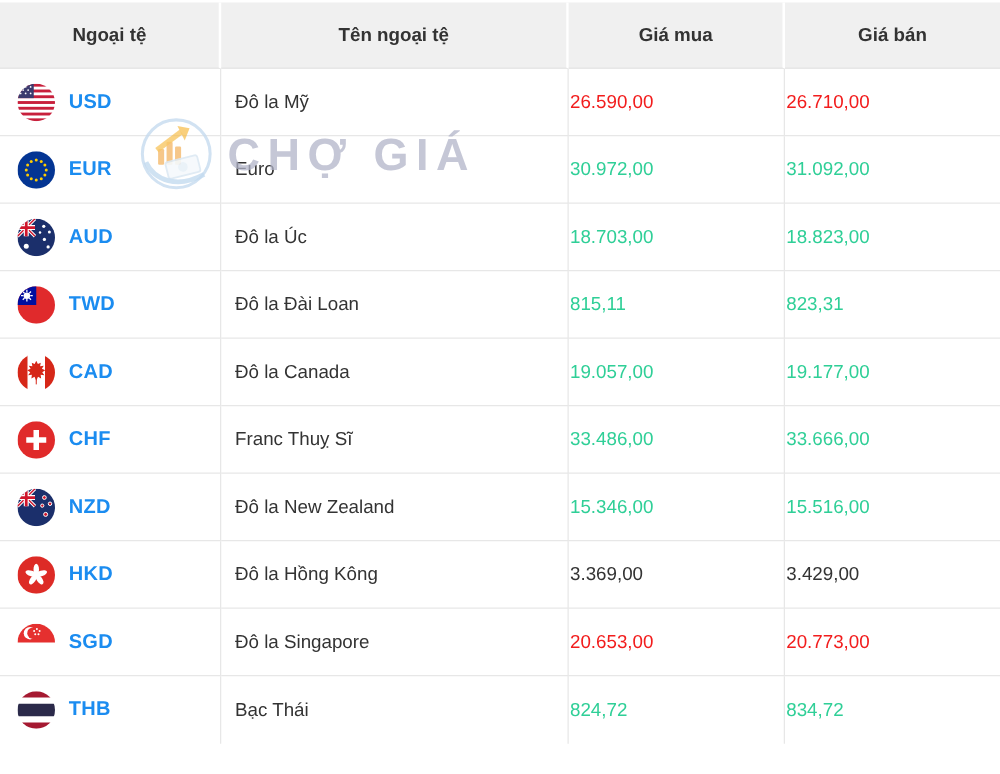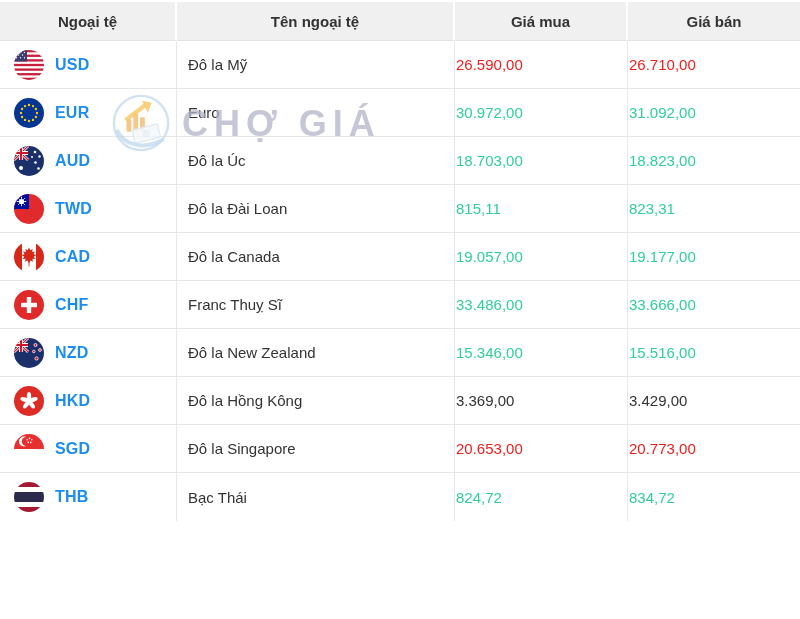--- a/index.html
+++ b/index.html
@@ -1,27 +1,27 @@
 <!DOCTYPE html>
 <html style="--up: #2fcf97; --down: #f21d1d; --flat: #333333; --code_blue: #1b8cf0; --header_bg: #f0f0f0; --header_text: #333333;"><head>
 <meta charset="utf-8">
 <style>
   html,body{margin:0;padding:0;background:#fff;}
   body{font-family:"Liberation Sans","DejaVu Sans",sans-serif;}
   .wrap{position:relative;width:800px;height:619px;background:#fff;overflow:hidden;}
 
   table{width:800px;border-collapse:separate;border-spacing:0;table-layout:fixed;margin-top:2px;}
   th{
-    background:#f0f0f0;height:39px;box-sizing:border-box;
+    background:#f0f0f0;height:53px;box-sizing:border-box;
     font-size:15px;font-weight:bold;color:#333;text-align:center;
     border-right:2px solid #fff;border-bottom:1px solid #e3e3e3;
   }
   th:last-child{border-right:none;margin-left:44px;}
   td{
-    height:48px;box-sizing:border-box;background:transparent;
+    height:54px;box-sizing:border-box;background:transparent;
     border-bottom:1px solid #e7e7e7;border-right:1px solid #e7e7e7;
     font-size:15px;color:#333;vertical-align:middle;
   }
   td:last-child{border-right:none;}
   tbody tr:last-child td{border-bottom:none;}
 
   .code-wrap{display:flex;align-items:center;padding-left:13px;}
   .flag{width:30px;height:30px;display:block;flex:0 0 30px;}
   .code{
     margin-left:11px;font-size:16px;font-weight:bold;color:var(--code_blue,#1b8cf0);

